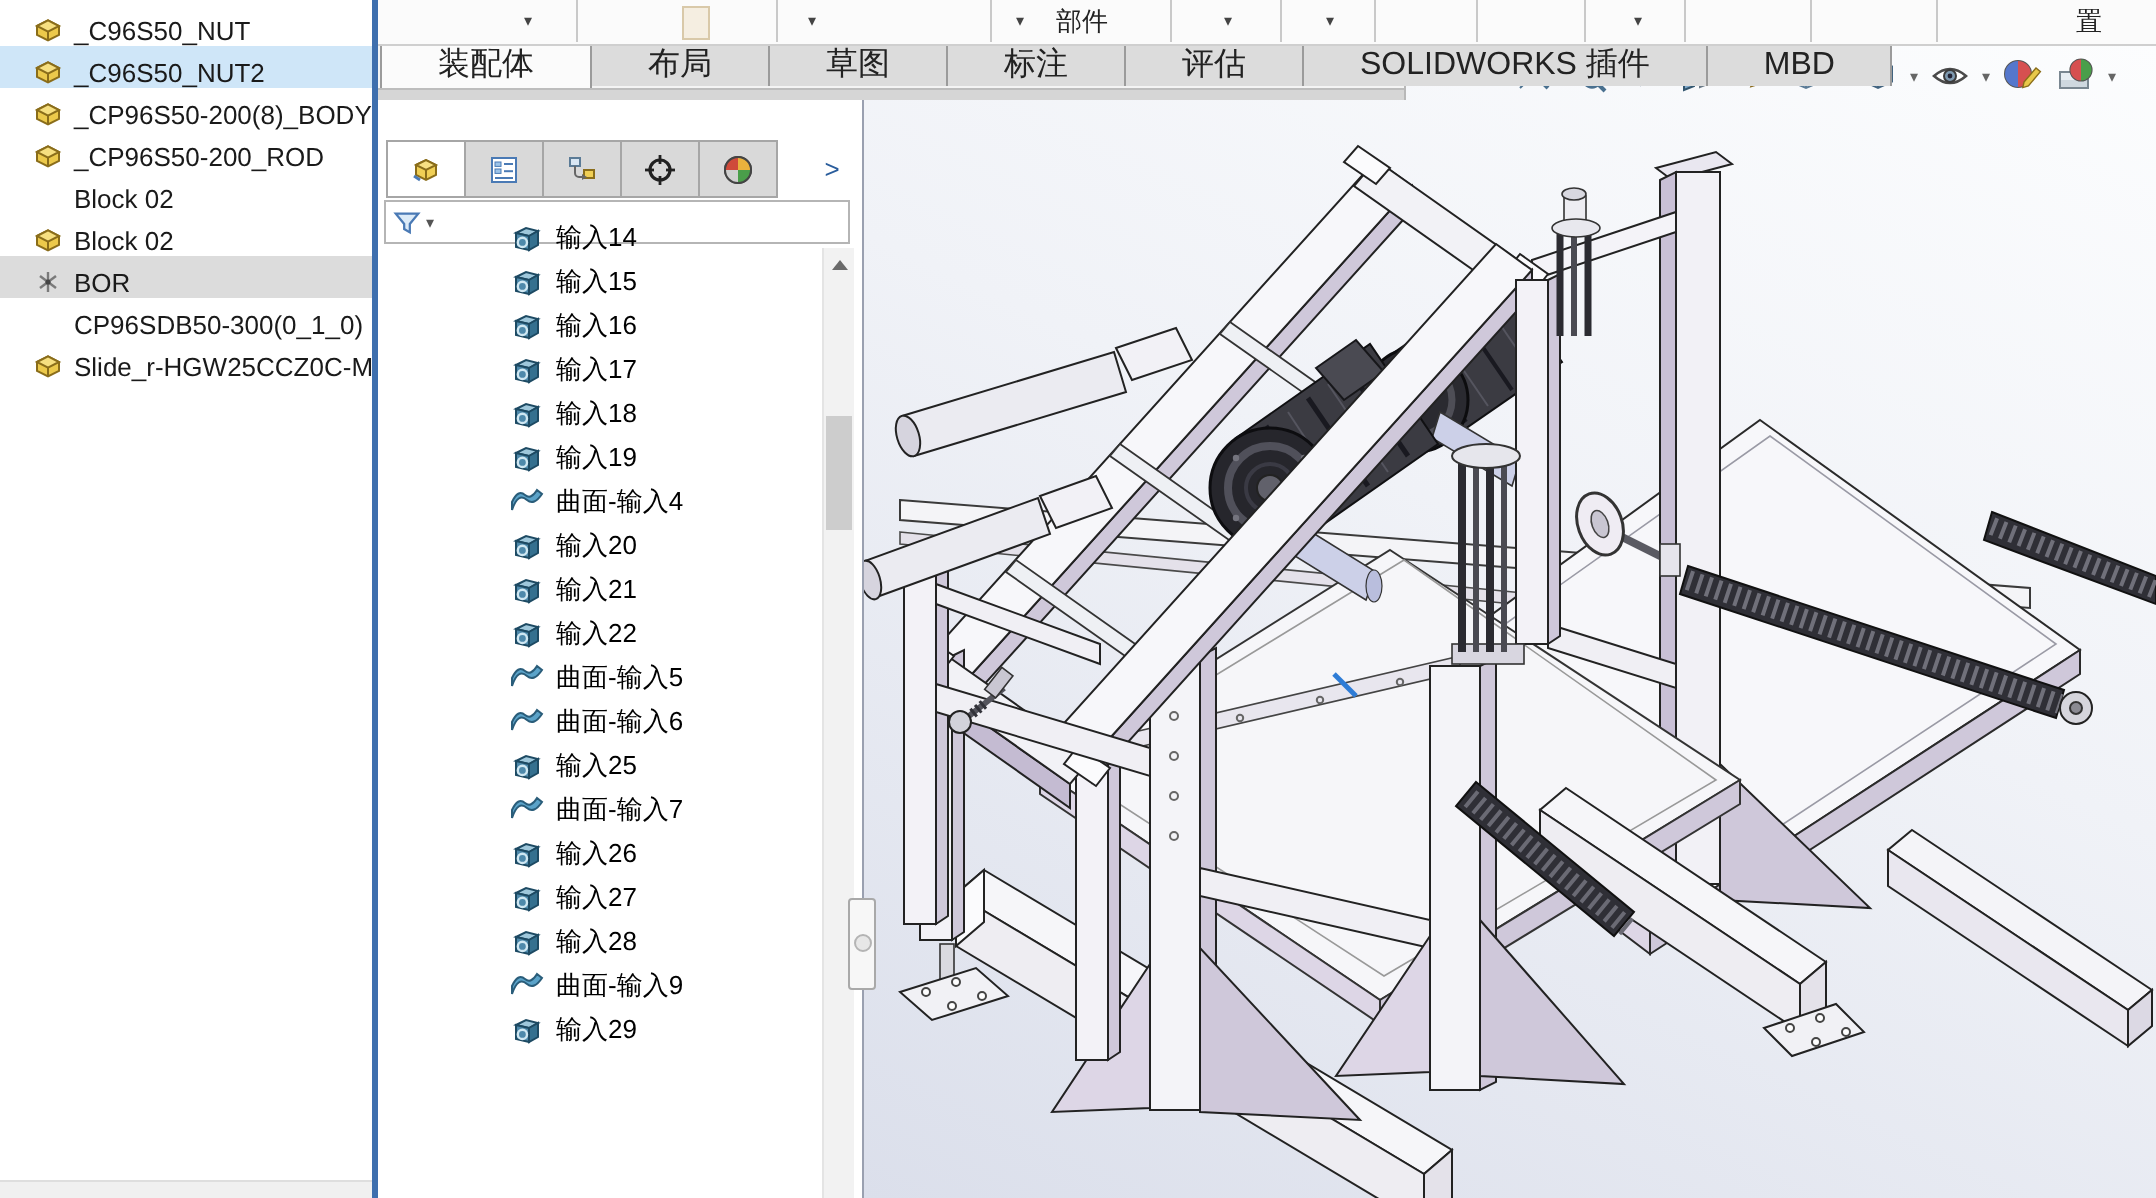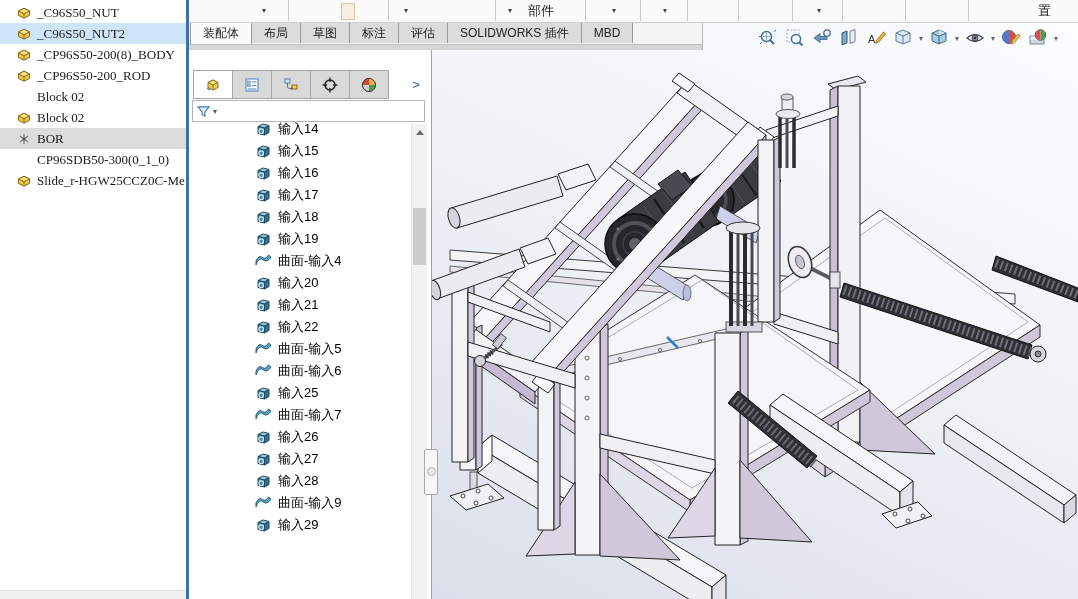--- a/index.html
+++ b/index.html
@@ -1,38 +1,38 @@
 <!DOCTYPE html>
 <html><head>
 <meta charset="utf-8">
 <style>
   html,body{margin:0;padding:0;background:#fff;}
   #root{position:relative;width:1078px;height:599px;overflow:hidden;
         font-family:"Liberation Sans",sans-serif;background:#fff;}
   
   .left-pane{position:absolute;left:0;top:0;width:186px;height:599px;background:#fff;overflow:hidden;}
   .lp-rows{position:absolute;left:0;top:2px;right:0;}
-  .lp-row{height:21px;display:flex;align-items:center;padding-left:16px;font-size:13px;color:#1a1a1a;white-space:nowrap;font-family:Liberation Serif, serif;}
+  .lp-row{height:21px;display:flex;align-items:flex-end;padding-left:16px;font-size:13px;color:#1a1a1a;white-space:nowrap;}
   .lp-row.sel-blue{background:#cfe6f8;}
   .lp-row.sel-gray{background:#dcdcdc;}
   .lp-ic{width:17px;height:16px;margin-right:4px;flex:none;}
   .lp-ic svg{width:16px;height:16px;}
   .lp-footer{position:absolute;left:0;bottom:0;width:186px;height:8px;background:#f0f0f0;border-top:1px solid #dedede;}
   .v-divider{position:absolute;left:186px;top:0;width:3px;height:599px;background:#3e6fae;}
   
   .tb-sliver{position:absolute;left:189px;top:0;width:889px;height:22px;background:#fbfbfb;border-bottom:1px solid #cfcfcf;}
   .tb-sep{position:absolute;top:0;width:1px;height:21px;background:#c9c9c9;}
   .tb-caret{position:absolute;top:7px;font-size:8px;color:#444;line-height:8px;}
   .tb-box{position:absolute;left:152px;top:3px;width:12px;height:15px;background:#f5eee1;border:1px solid #d9c9a9;}
   .tb-label{position:absolute;top:2px;font-size:13px;color:#222;}
   
   .ribbon{position:absolute;left:189px;top:22px;width:514px;height:28px;background:#f4f4f4;
           border-right:1px solid #b8b8b8;box-sizing:border-box;}
   .cm-tabs{position:absolute;left:1px;top:0;height:22px;display:flex;}
-  .cm-tab{height:20px;line-height:20px;padding:0 12px;font-size:12px;color:#222;background:#dcdcdc;
+  .cm-tab{height:20px;line-height:20px;padding:0 28px;font-size:16px;color:#222;background:#dcdcdc;
           border:1px solid #9b9b9b;border-bottom:none;margin-right:-1px;white-space:nowrap;}
   .cm-tab.active{background:#fbfbfb;height:21px;}
   .ribbon-strip{position:absolute;left:0;bottom:0;width:100%;height:6px;background:#d6d6d6;border-top:1px solid #bdbdbd;box-sizing:border-box;}
   
   .gfx{position:absolute;left:430px;top:22px;width:648px;height:577px;
        background:linear-gradient(205deg,#fcfdfe 0%,#f0f2f7 45%,#dbdfeb 100%);overflow:hidden;}
   .gfx svg.model{position:absolute;left:0;top:0;}
   .headsup{position:absolute;left:326px;top:4px;display:flex;align-items:center;gap:3px;}
   .hu-btn{width:24px;height:24px;display:flex;align-items:center;justify-content:center;border-radius:3px;}
   .hu-btn svg{width:22px;height:22px;}
@@ -44,21 +44,21 @@
   .mgr-tab{width:38px;display:flex;align-items:center;justify-content:center;border-right:1px solid #a6a6a6;background:#d9d9d9;}
   .mgr-tab:last-child{border-right:none;}
   .mgr-tab.active{background:#fff;}
   .mgr-tab svg{width:18px;height:18px;}
   .mgr-expand{position:absolute;left:219px;top:24px;width:16px;height:20px;font-size:13px;color:#2a5d9c;
               display:flex;align-items:center;justify-content:center;}
   .filter-row{position:absolute;left:3px;top:50px;width:233px;height:22px;border:1px solid #b5b5b5;
               background:#fff;display:flex;align-items:center;padding-left:3px;box-sizing:border-box;}
   .filter-row svg{width:15px;height:15px;}
   .filter-caret{font-size:8px;color:#555;margin-left:2px;}
-  .tree{position:absolute;left:0;top:68px;width:222px;bottom:0;overflow:hidden;}
+  .tree{position:absolute;left:0;top:58px;width:222px;bottom:0;overflow:hidden;}
   .tree-row{height:22px;display:flex;align-items:center;padding-left:66px;font-size:13px;color:#000;white-space:nowrap;}
   .tree-ic{width:18px;height:17px;margin-right:5px;flex:none;}
   .tree-ic svg{width:17px;height:17px;}
   .scrollbar{position:absolute;left:222px;top:74px;width:16px;bottom:0;background:#f2f2f2;border-left:1px solid #e4e4e4;box-sizing:border-box;}
   .sb-up{position:absolute;left:0;top:0;width:15px;height:16px;display:flex;align-items:center;justify-content:center;}
   .sb-up span{width:0;height:0;border-left:4px solid transparent;border-right:4px solid transparent;border-bottom:5px solid #6a6a6a;}
   .sb-thumb{position:absolute;left:1px;top:84px;width:13px;height:57px;background:#cdcdcd;}
   .splitter{position:absolute;left:424px;top:449px;width:14px;height:46px;background:#f7f7f7;
             border:1px solid #a9a9a9;border-radius:2px;box-sizing:border-box;z-index:6;}
   .splitter .dot{width:7px;height:7px;border-radius:50%;border:1px solid #b4b4b4;background:#e7e7e7;margin:17px auto 0;}

